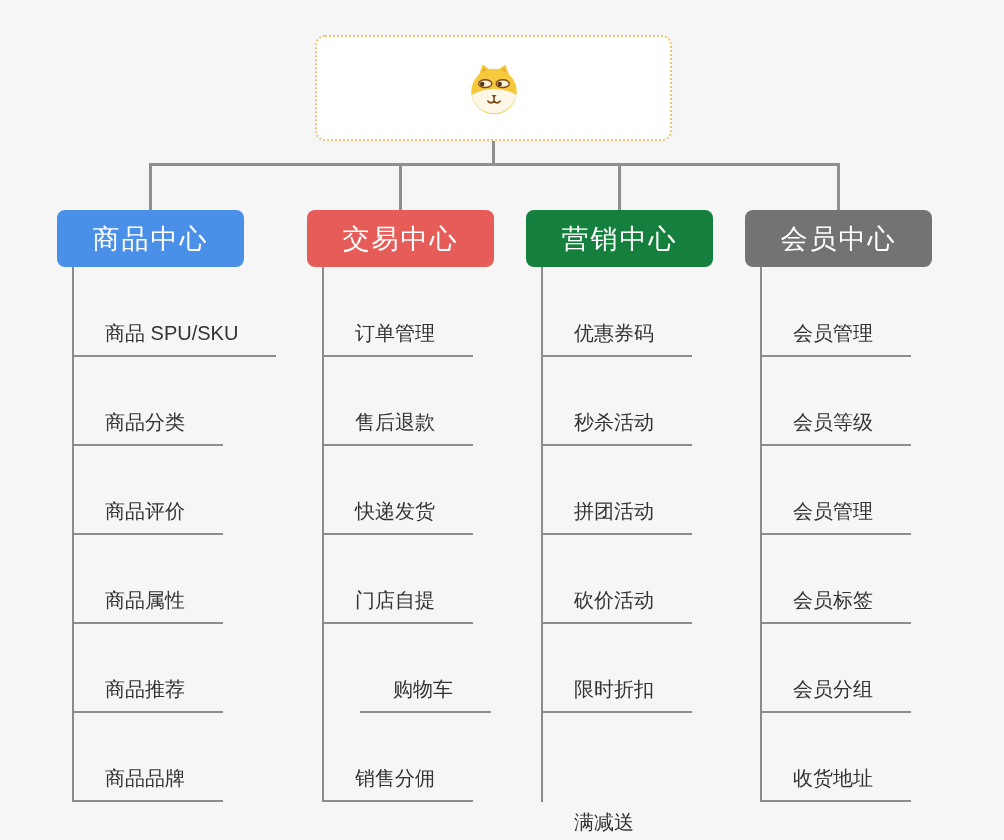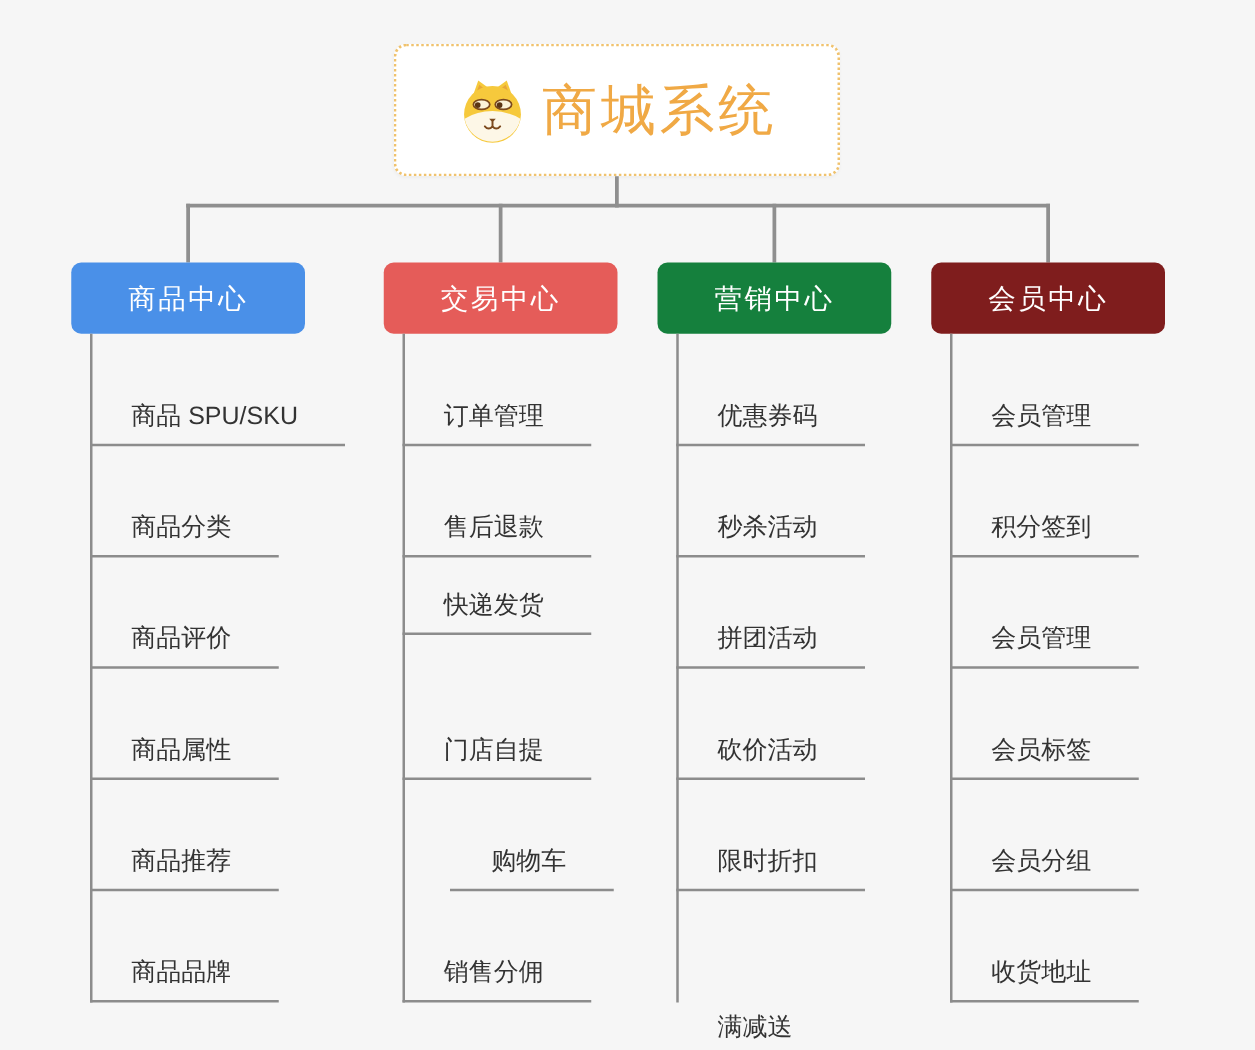--- a/index.html
+++ b/index.html
@@ -42,21 +42,21 @@
     top: 210px;
     width: 187px; height: 57px;
     border-radius: 8px;
     display: flex;
     align-items: center;
     justify-content: center;
     cursor: default;
   }
   .branch-header span {
     color: #FFFFFF;
-    font-size: 22px;
+    font-size: 27px;
     letter-spacing: 2px;
     white-space: nowrap;
   }
   
   .branch-item {
     position: absolute;
     font-size: 20px;
     line-height: 28px;
     color: #333333;
     padding: 0 38px 8px 33px;
@@ -84,21 +84,20 @@
 
         <ellipse cx="22" cy="27" rx="7.5" ry="4.5" fill="#FBF2D8" stroke="#7C4A1E" stroke-width="1.6"></ellipse>
         <ellipse cx="42" cy="27" rx="7.5" ry="4.5" fill="#FBF2D8" stroke="#7C4A1E" stroke-width="1.6"></ellipse>
         <circle cx="18.5" cy="27.5" r="2.6" fill="#5B3413"></circle>
         <circle cx="38.5" cy="27.5" r="2.6" fill="#5B3413"></circle>
 
         <path d="M 29 40 h 6 l -3 3.4 Z" fill="#7C4A1E"></path>
         <path d="M 32 43 v 4 M 25 47 q 3.5 4 7 0 q 3.5 4 7 0" fill="none" stroke="#7C4A1E" stroke-width="1.8" stroke-linecap="round"></path>
       </svg>
     </span>
-    <span class="root-title" style="color: rgb(240, 169, 69);">商城系统</span>
   </div>
 
   <div class="line" style="left:492px; top:141px; width:3px; height:25px;"></div>
   <div class="line" style="left:149px; top:163px; width:691px; height:3px;"></div>
 
   <div id="branches">
       <div class="line" style="left: 149px; top: 163px; width: 3px; height: 47px;"></div>
       <div class="branch-header" style="left: 57px; background: rgb(74, 144, 232);">
         <span>商品中心</span>
       </div>
@@ -109,40 +108,40 @@
       <div class="branch-item" style="left: 72px; top: 586px;">商品属性</div>
       <div class="branch-item" style="left: 72px; top: 675px;">商品推荐</div>
       <div class="branch-item" style="left: 72px; top: 764px; font-family: Liberation Serif, serif;">商品品牌</div>
       <div class="line" style="left: 399px; top: 163px; width: 3px; height: 47px;"></div>
       <div class="branch-header" style="left: 307px; background: rgb(229, 92, 89);">
         <span>交易中心</span>
       </div>
       <div class="rail" style="left: 322px; top: 267px; height: 535px;"></div>
       <div class="branch-item" style="left: 322px; top: 319px;">订单管理</div>
       <div class="branch-item" style="left: 322px; top: 408px;">售后退款</div>
-      <div class="branch-item" style="left: 322px; top: 470px;">快递发货</div>
+      <div class="branch-item" style="left: 322px; top: 497px;">快递发货</div>
       <div class="branch-item" style="left: 322px; top: 586px;">门店自提</div>
       <div class="branch-item" style="left: 322px; top: 675px; margin-left: 38px;">购物车</div>
       <div class="branch-item" style="left: 322px; top: 764px;">销售分佣</div>
       <div class="line" style="left: 618px; top: 163px; width: 3px; height: 47px;"></div>
       <div class="branch-header" style="left: 526px; background: #15803d;">
         <span>营销中心</span>
       </div>
       <div class="rail" style="left: 541px; top: 267px; height: 535px;"></div>
       <div class="branch-item" style="left: 541px; top: 319px;">优惠券码</div>
       <div class="branch-item" style="left: 541px; top: 408px;">秒杀活动</div>
       <div class="branch-item" style="left: 541px; top: 497px;">拼团活动</div>
       <div class="branch-item" style="left: 541px; top: 586px;">砍价活动</div>
       <div class="branch-item" style="left: 541px; top: 675px;">限时折扣</div>
       <div class="branch-item" style="left: 541px; top: 764px; margin-top: 44px;">满减送</div>
       <div class="line" style="left: 837px; top: 163px; width: 3px; height: 47px;"></div>
-      <div class="branch-header" style="left: 745px; background: #7f1d1d;">
+      <div class="branch-header" style="left: 745px; background: #737373;">
         <span>会员中心</span>
       </div>
       <div class="rail" style="left: 760px; top: 267px; height: 535px;"></div>
       <div class="branch-item" style="left: 760px; top: 319px;">会员管理</div>
-      <div class="branch-item" style="left: 760px; top: 408px;">积分签到</div>
+      <div class="branch-item" style="left: 760px; top: 408px;">会员等级</div>
       <div class="branch-item" style="left: 760px; top: 497px;">会员管理</div>
       <div class="branch-item" style="left: 760px; top: 586px;">会员标签</div>
       <div class="branch-item" style="left: 760px; top: 675px;">会员分组</div>
       <div class="branch-item" style="left: 760px; top: 764px;">收货地址</div>
     </div>
 </div>
 
 </body></html>

